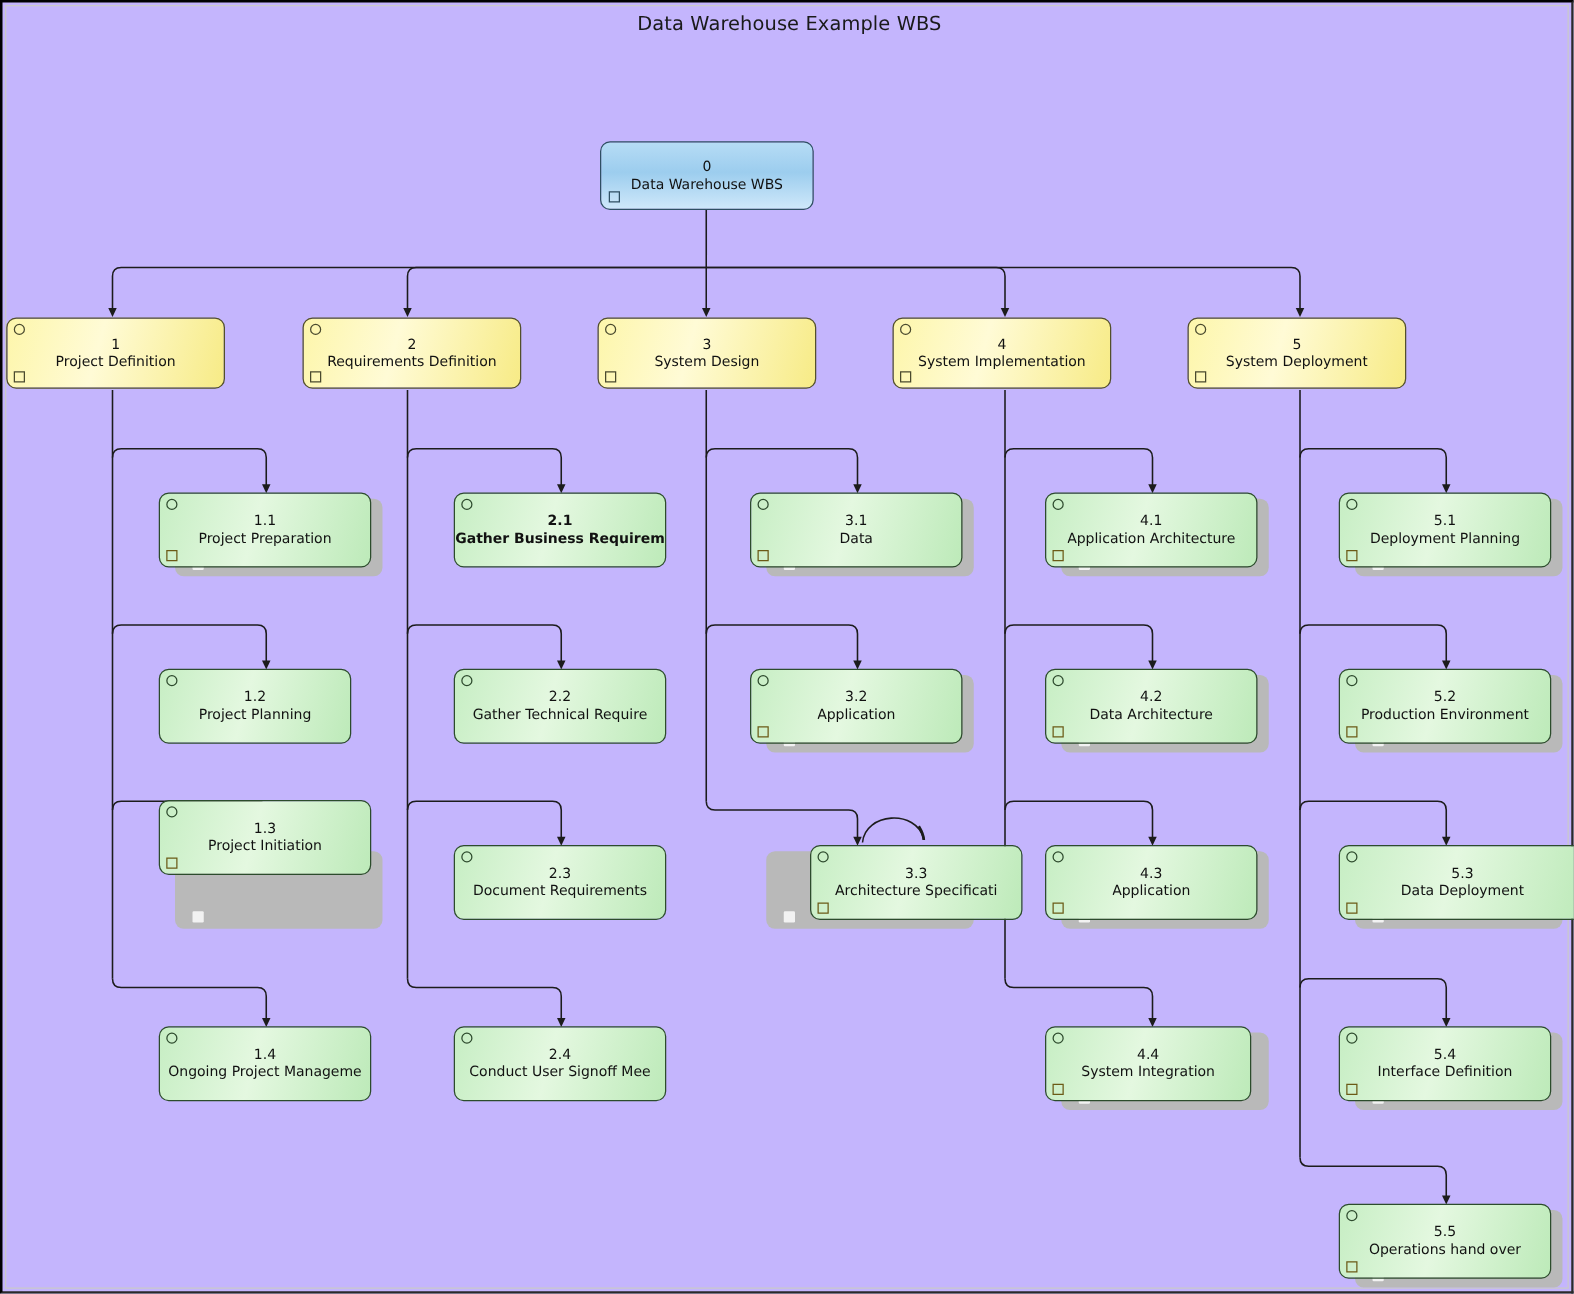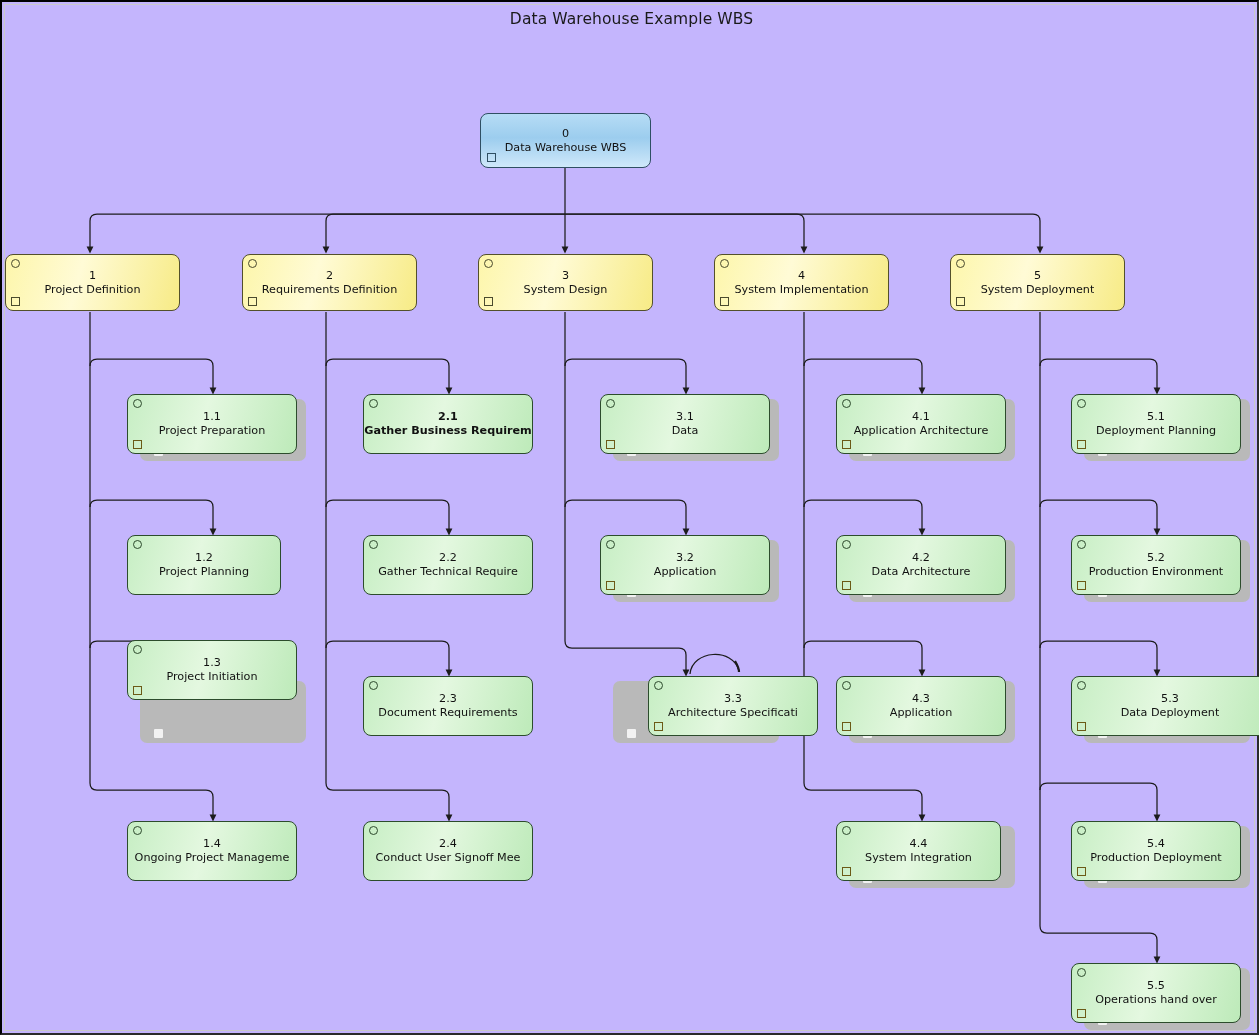--- a/index.html
+++ b/index.html
@@ -286,21 +286,21 @@
   <div class="node leaf" style="left:1069px;top:674px;width:198px;height:60px;">
     <span class="gl-circle"></span>
     <span class="gl-square"></span>
     <span class="num">5.3</span>
     <span class="lbl">Data Deployment</span>
   </div>
   <div class="node leaf" style="left:1069px;top:819px;width:170px;height:60px;">
     <span class="gl-circle"></span>
     <span class="gl-square"></span>
     <span class="num">5.4</span>
-    <span class="lbl">Production Deployment</span>
+    <span class="lbl">Interface Definition</span>
   </div>
   <div class="node leaf" style="left:1069px;top:961px;width:170px;height:60px;">
     <span class="gl-circle"></span>
     <span class="gl-square"></span>
     <span class="num">5.5</span>
     <span class="lbl">Operations hand over</span>
   </div>
 
 </div>
 

